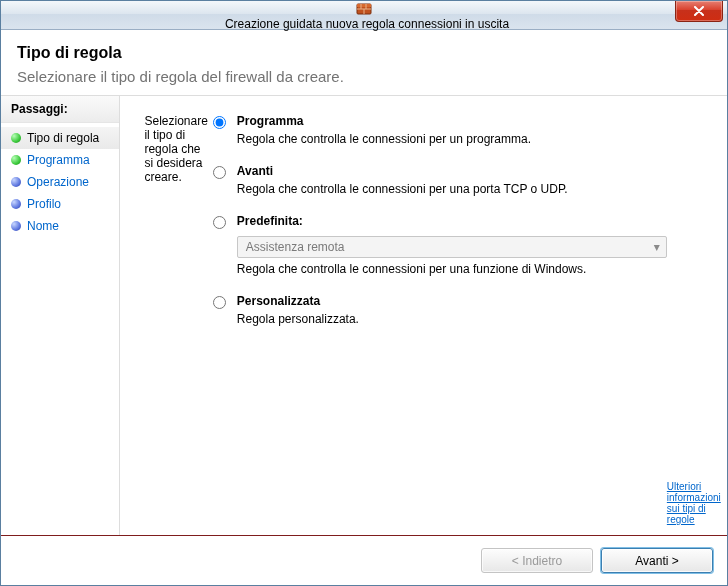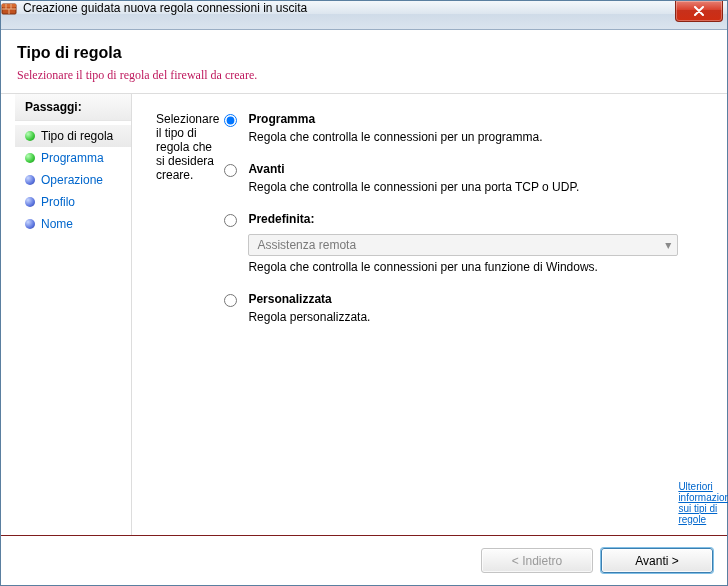--- a/index.html
+++ b/index.html
@@ -18,23 +18,24 @@
     display: flex;
     flex-direction: column;
     background: #fff;
   }
   
   .titlebar {
     height: 28px;
     background: linear-gradient(to bottom, #f3f7fb 0%, #dde6ef 45%, #cfdbe8 46%, #dae4ee 100%);
     border-bottom: 1px solid #9aaec4;
     display: flex;
-    align-items: flex-start;
-    padding: 0 0 0 0;
+    align-items: center;
+    padding: 0 0 0 6px;
     position: relative;
+    flex-direction: column;
   }
   .titlebar .app-icon {
     width: 16px;
     height: 16px;
     margin-right: 6px;
   }
   .titlebar .title-text {
     font-size: 12px;
     color: #000;
   }
@@ -61,31 +62,29 @@
     border-bottom: 1px solid #ddd;
     background:#fff;
   }
   .header h1 {
     margin: 0 0 6px 0;
     font-size: 16px;
     font-weight: bold;
     color: #000;
   }
   .header .subtitle {
-    font-size: 12px;
-    color: #be185d;
-    font-family: Liberation Serif, serif;
+    font-size: 15px;
+    color: #737373;
   }
 
   
   .content {
     flex: 1 1 auto;
     display: flex;
     min-height: 0;
-    padding-left: 14px;
   }
   .sidebar {
     width: 190px;
     border-right: 1px solid #ddd;
     background:#fff;
     box-sizing: border-box;
     padding-top:0;
   }
   .sidebar-heading {
     font-weight: bold;

